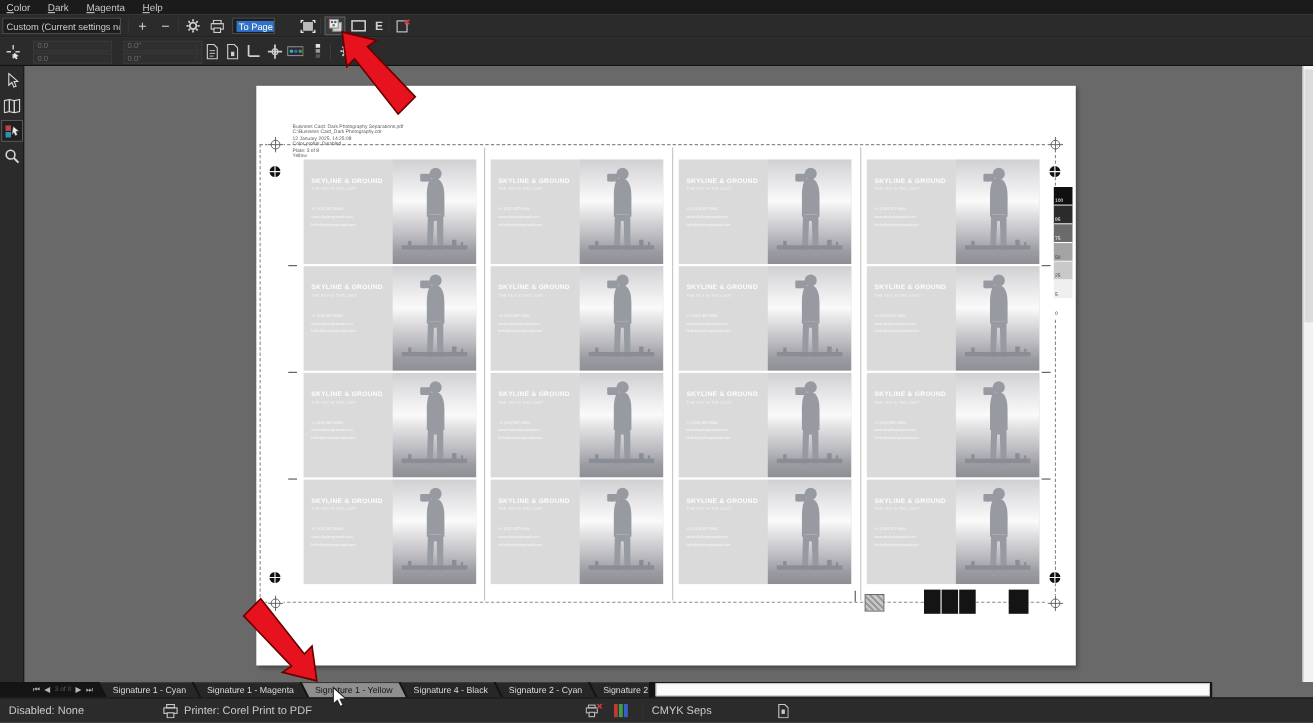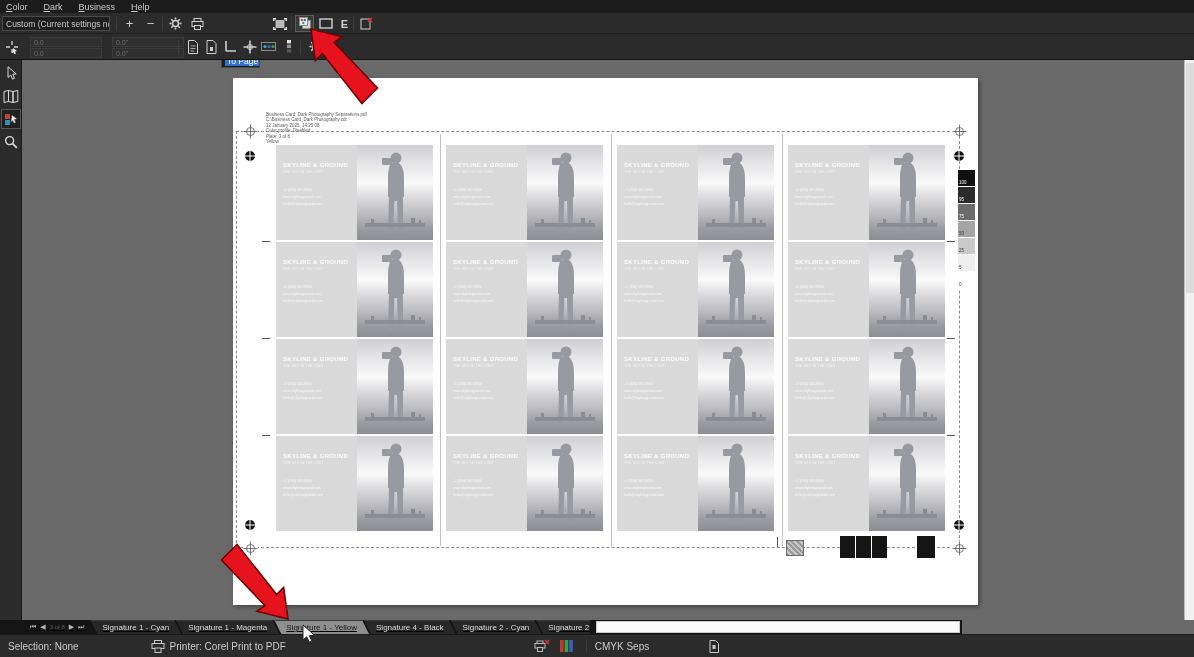--- a/index.html
+++ b/index.html
@@ -67,22 +67,22 @@
   
   #denso { position:absolute; left:725px; top:92px; width:17px; }
   .dswatch { width:17px; height:17px; position:relative; border-bottom:1px solid #fff; }
   .dswatch span { position:absolute; left:1px; bottom:1px; font-size:4.5px; }
   
   .halftone { position:absolute; left:553px; top:462px; width:18px; height:16px;
               border:1px solid #6a6a6a;
               background:repeating-linear-gradient(45deg,#9a9a9a 0 2px,#c8c8c8 2px 4px); }
   .blackbar { position:absolute; top:458px; background:#141414; }
   
-  #tabbar { position:absolute; left:0; top:620px; width:962px; height:14px;
-            background:#141414; display:flex; align-items:stretch; z-index:6;text-decoration:underline; }
+  #tabbar { position:absolute; left:0; top:620px; width:1102px; height:14px;
+            background:#141414; display:flex; align-items:stretch; z-index:6; }
   #tabnav { display:flex; align-items:center; gap:4px; padding:0 6px 0 30px;
             color:#b5b5b5; font-size:7px; }
   #tabnav .dim { color:#5a5a5a; font-size:6px; }
   #tabs { display:flex; width:500px; overflow:hidden; }
   .tab { flex:0 0 auto; height:14px; line-height:14px; padding:0 12px;
          margin-right:-5px; font-size:8px; color:#dcdcdc; background:#272727;
          clip-path:polygon(0 0, calc(100% - 7px) 0, 100% 100%, 7px 100%);
          border-top:1px solid #3a3a3a; white-space:nowrap; }
   .tab.active { background:#8f8f8f; color:#161616; z-index:2; }
   #hscroll { flex:1; margin:1px 2px 1px 6px; background:#fafafa; border:1px solid #c9c9c9; }
@@ -95,21 +95,21 @@
   .sicon { display:inline-flex; margin:0 5px; }
   
   #arrows, #cursor { position:absolute; left:0; top:0; z-index:50; pointer-events:none; }
 </style>
 </head>
 <body>
 
 <div id="menubar">
     <span class="menu-item">Color</span>
     <span class="menu-item">Dark</span>
-    <span class="menu-item">Business</span>
+    <span class="menu-item">Magenta</span>
     <span class="menu-item">Help</span>
   </div>
 
 <div id="toolbar1">
   <div class="combo" style="left:2px;width:108px;">
     <span>Custom (Current settings not ...</span>
 
   </div>
   <div class="tsep" style="left:116px;"></div>
   <div class="tbtn" style="left:120px;">
@@ -134,21 +134,21 @@
       </g>
     </svg>
   </div>
   <div class="tbtn" style="left:188px;">
     <svg width="13" height="12" viewBox="0 0 13 12">
       <rect x="3" y="0.5" width="7" height="3" fill="none" stroke="#cfcfcf"></rect>
       <rect x="1" y="3.5" width="11" height="5" fill="none" stroke="#cfcfcf"></rect>
       <rect x="3.5" y="7.5" width="6" height="4" fill="#2b2b2b" stroke="#cfcfcf"></rect>
     </svg>
   </div>
-  <div class="combo" style="left:221px;width:39px;margin-top:37px;">
+  <div class="combo" style="left:211px;width:39px;">
     <span class="hl">To Page</span>
     <span class="caret">▾</span>
   </div>
   <div class="tbtn" style="left:270px;">
     <svg width="14" height="12" viewBox="0 0 14 12">
       <rect x="2.5" y="2" width="9" height="8" fill="#b9b9b9"></rect>
       <g stroke="#e6e6e6" stroke-width="1.4">
         <path d="M0.7,3 V0.7 H3" fill="none"></path>
           <path d="M11,0.7 H13.3 V3" fill="none"></path>
         <path d="M13.3,9 V11.3 H11" fill="none"></path>
@@ -845,21 +845,21 @@
       <div class="tab">Signature 1 - Magenta</div>
       <div class="tab active">Signature 1 - Yellow</div>
       <div class="tab">Signature 4 - Black</div>
       <div class="tab">Signature 2 - Cyan</div>
       <div class="tab">Signature 2 - Magenta</div>
     </div>
   <div id="hscroll"></div>
 </div>
 
 <div id="statusbar">
-  <span style="margin-left:8px;">Selection: None</span>
+  <span style="margin-left:8px;">Disabled: None</span>
   <span class="sicon" style="margin-left:72px;">
     <svg width="14" height="13" viewBox="0 0 14 13">
       <rect x="3.5" y="0.5" width="7" height="3" fill="none" stroke="#c9c9c9"></rect>
       <rect x="1" y="3.5" width="12" height="5" fill="none" stroke="#c9c9c9"></rect>
       <rect x="4" y="8" width="6" height="4.5" fill="#2b2b2b" stroke="#c9c9c9"></rect>
     </svg>
   </span>
   <span>Printer: Corel Print to PDF</span>
   <span class="sicon" style="margin-left:248px;">
     <svg width="16" height="14" viewBox="0 0 16 14">

